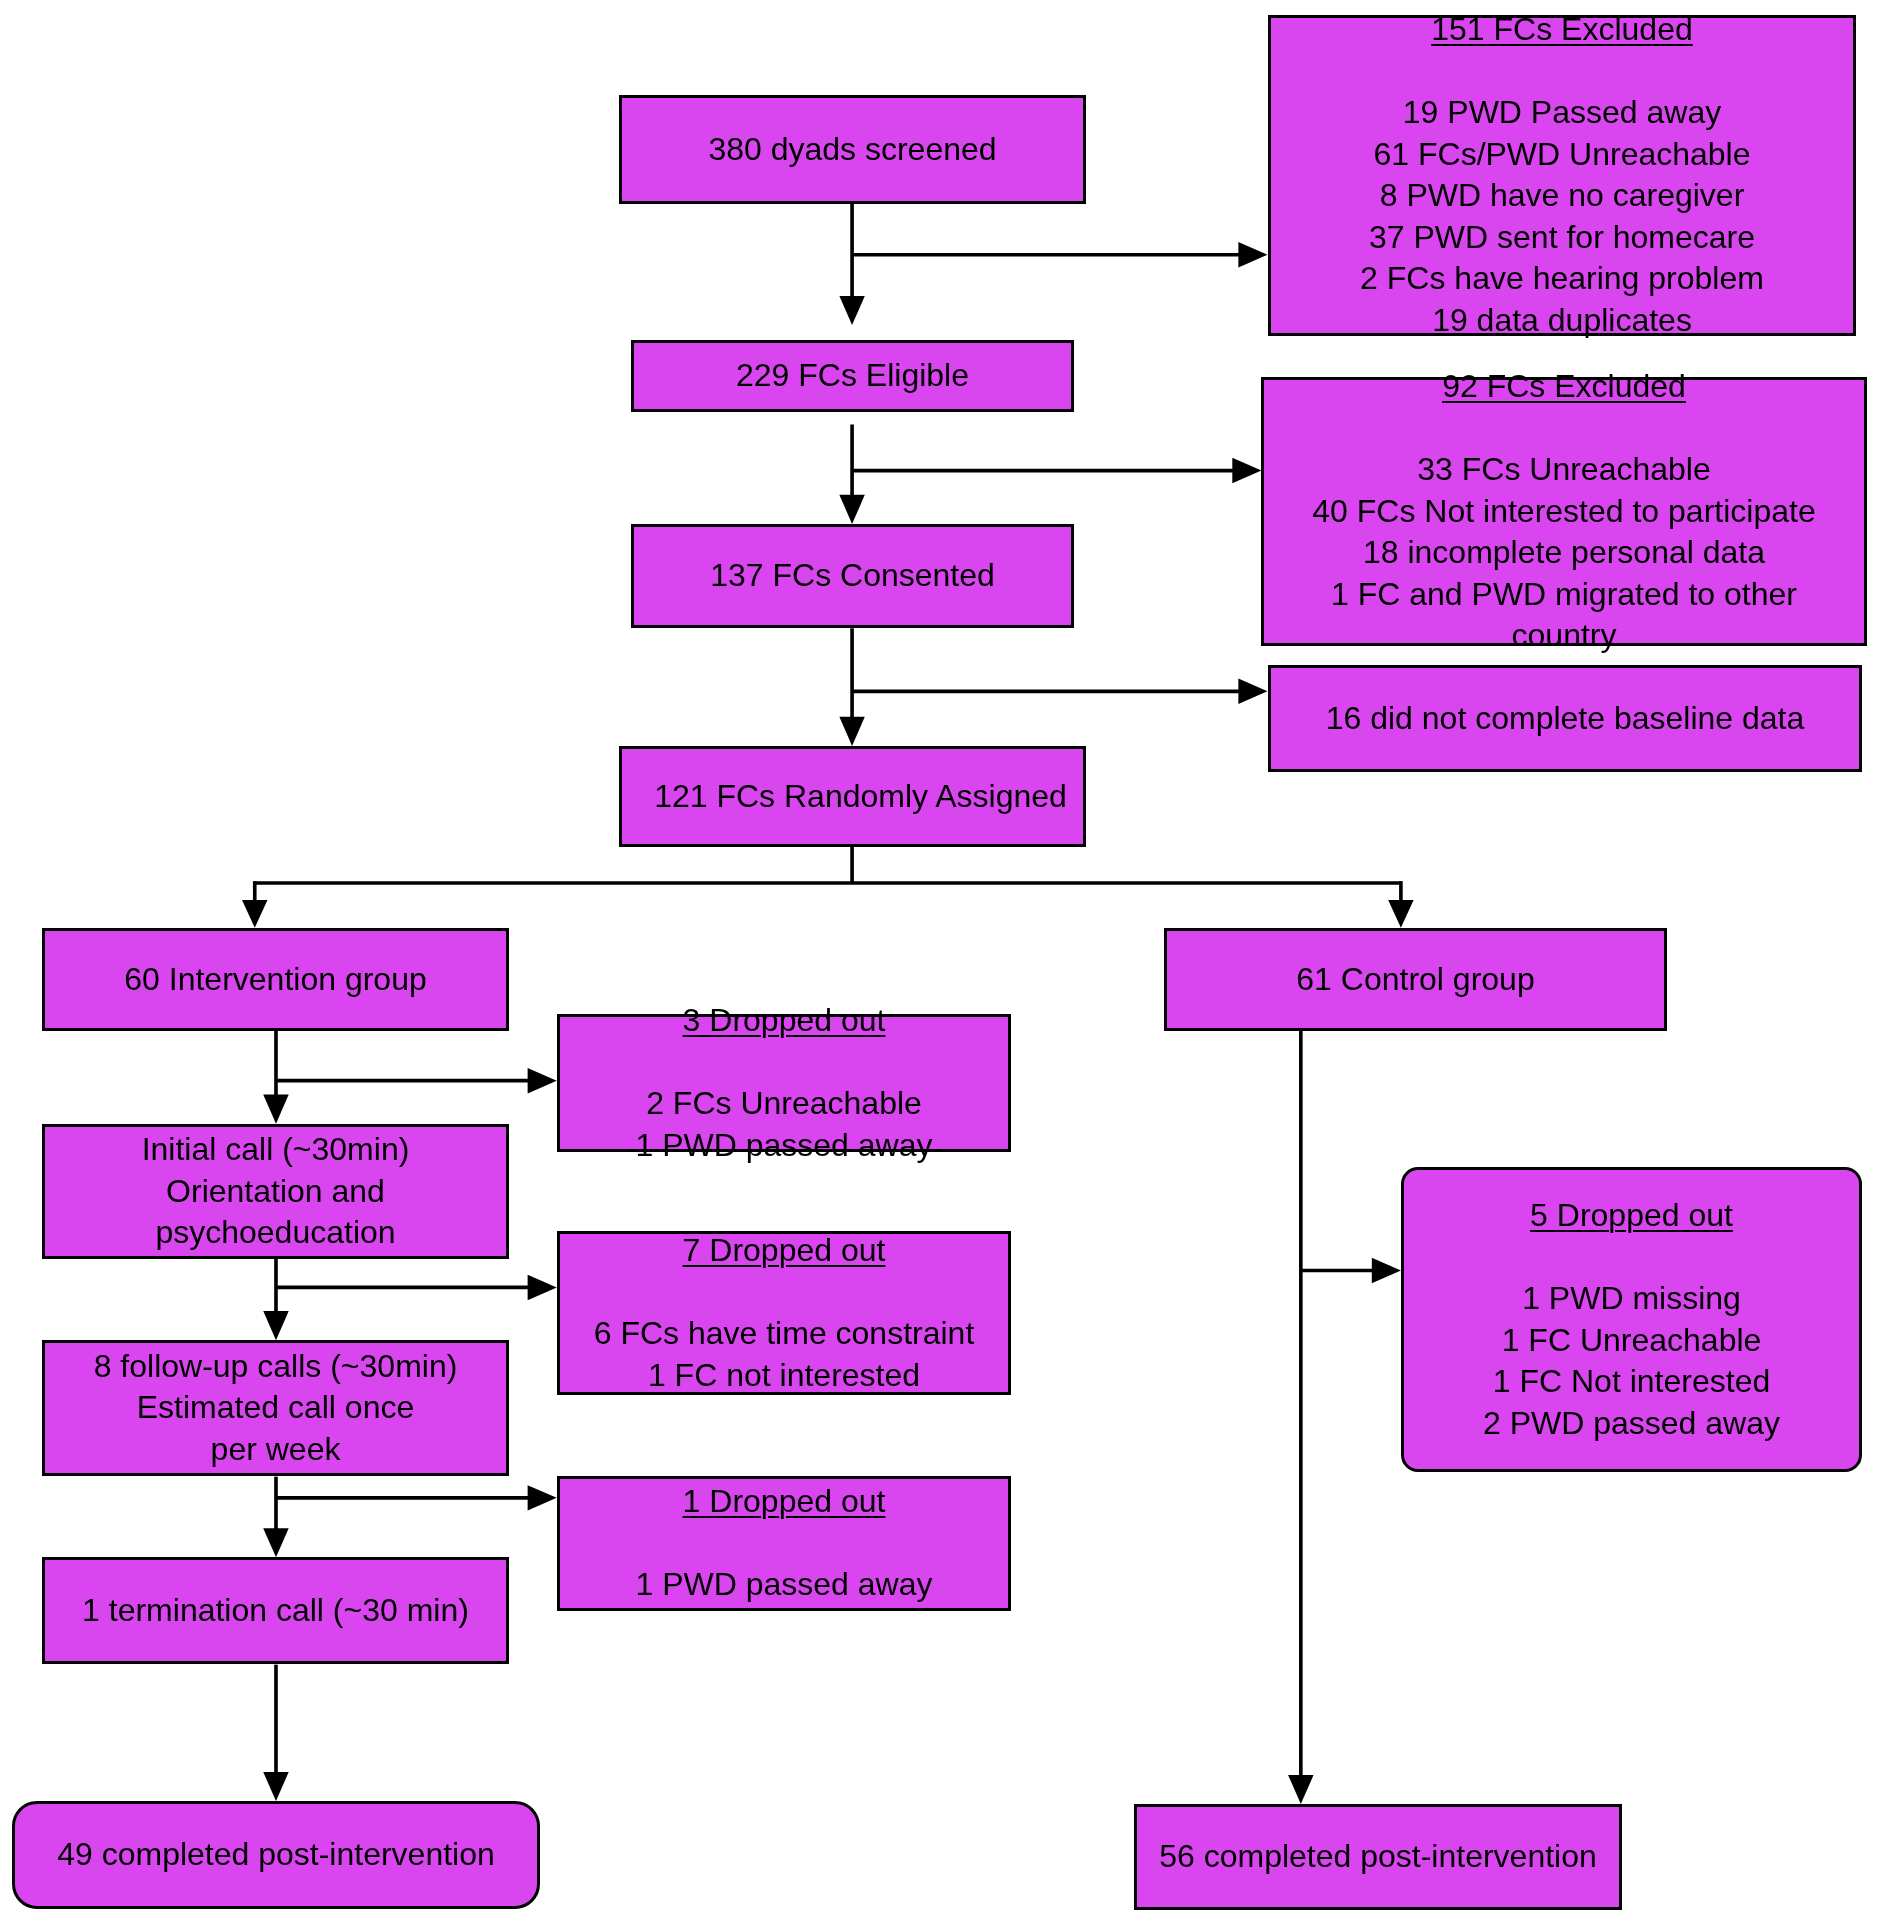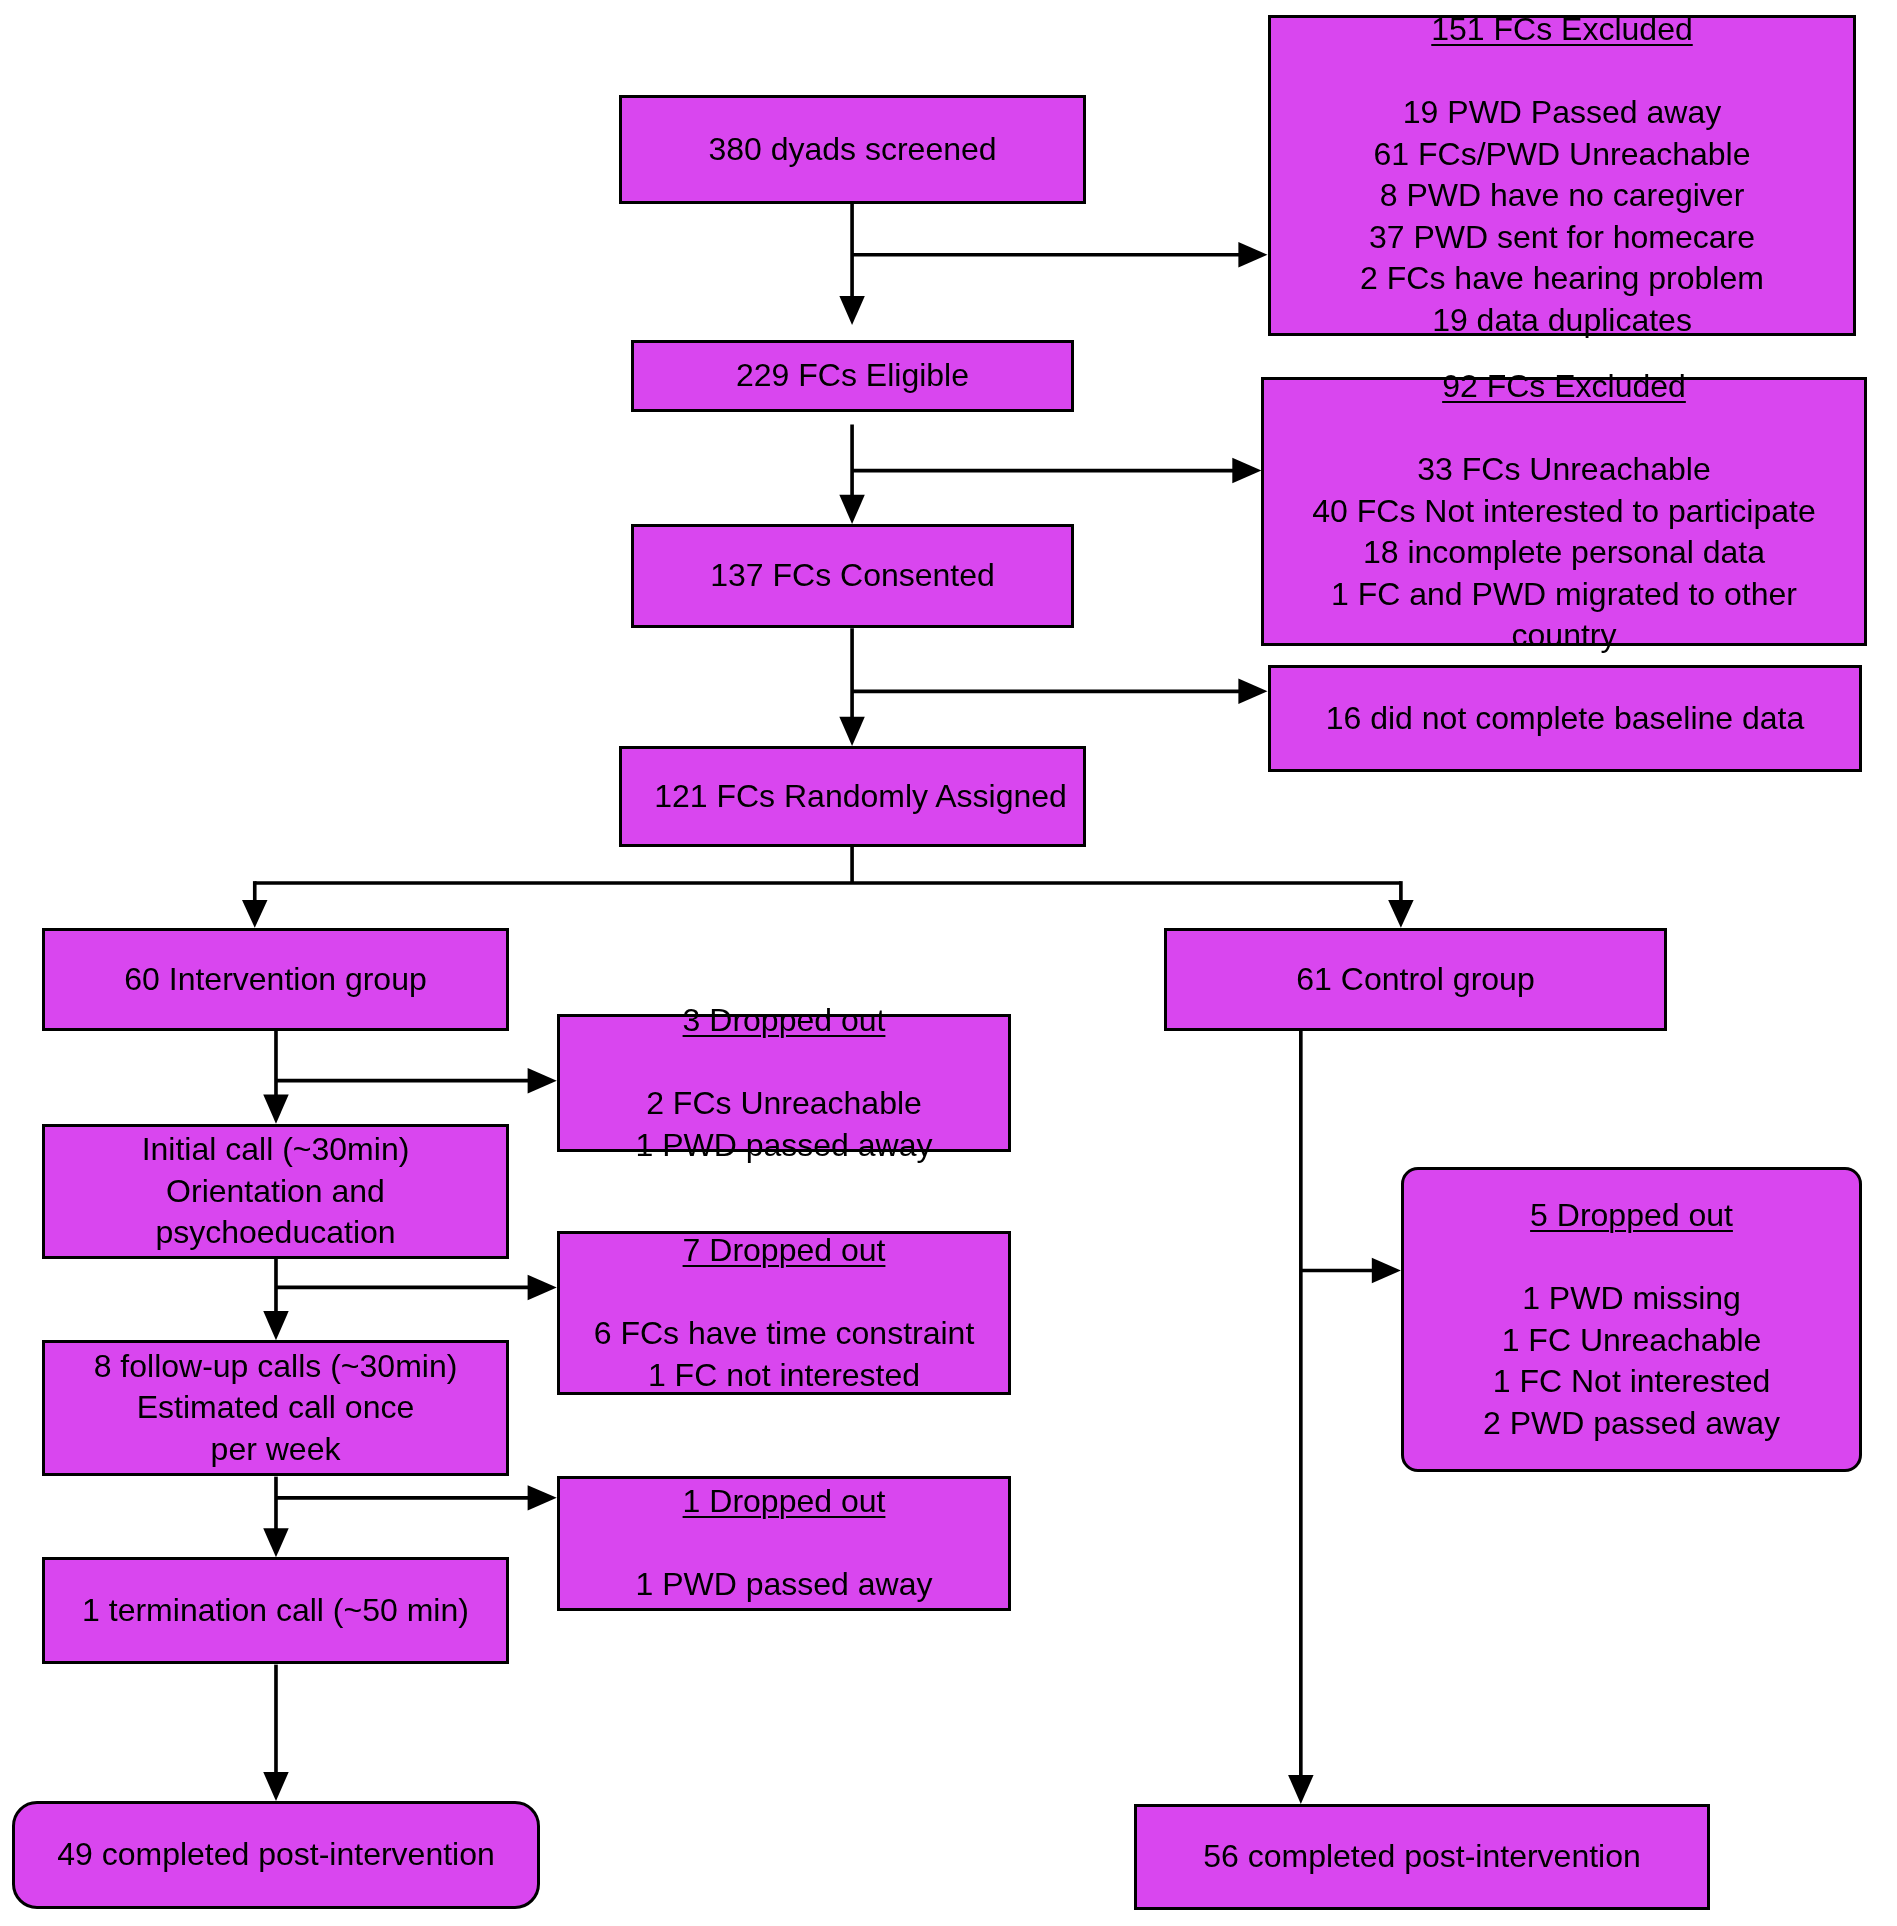--- a/index.html
+++ b/index.html
@@ -45,21 +45,21 @@
   .n-intervention { left:42px;   top:928px; width:467px;  height:103px; }
   .n-control      { left:1164px; top:928px; width:503px;  height:103px; }
   .n-dropped3     { left:557px;  top:1014px; width:454px;  height:138px; }
   .n-initial      { left:42px;   top:1124px; width:467px;  height:135px; }
   .n-dropped7     { left:557px;  top:1231px; width:454px;  height:164px; }
   .n-followup     { left:42px;   top:1340px; width:467px;  height:136px; }
   .n-dropped1     { left:557px;  top:1476px; width:454px;  height:135px; }
   .n-termination  { left:42px;   top:1557px; width:467px;  height:107px; }
   .n-completed49  { left:12px;   top:1801px; width:528px;  height:108px;border-radius:25px; }
   .n-dropped5     { left:1401px; top:1167px; width:461px;  height:305px;border-radius:17px; }
-  .n-completed56  { left:1134px; top:1804px; width:576px;  height:106px;justify-content:flex-end; }
+  .n-completed56  { left:1134px; top:1804px; width:488px;  height:106px;justify-content:flex-end; }
   line { stroke: #000000; stroke-width: 6px; }
   polygon { fill: #000000; }
 </style>
 </head>
 <body>
 
 <div id="canvas">
 
   <svg id="wires" viewBox="0 0 3128 3176" xmlns="http://www.w3.org/2000/svg">
 
@@ -192,21 +192,21 @@
   </div>
 
   <div class="node n-dropped1">
     <div class="label">
       <div class="u">1 Dropped out</div>
       <div>1 PWD passed away</div>
     </div>
   </div>
 
   <div class="node n-termination">
-    <div class="label">1 termination call (~50 min)</div>
+    <div class="label">1 termination call (~30 min)</div>
   </div>
 
   <div class="node n-completed49">
     <div class="label">49 completed post-intervention</div>
   </div>
 
   <div class="node n-dropped5">
     <div class="label">
       <div class="u">5 Dropped out</div>
       <div>1 PWD missing

